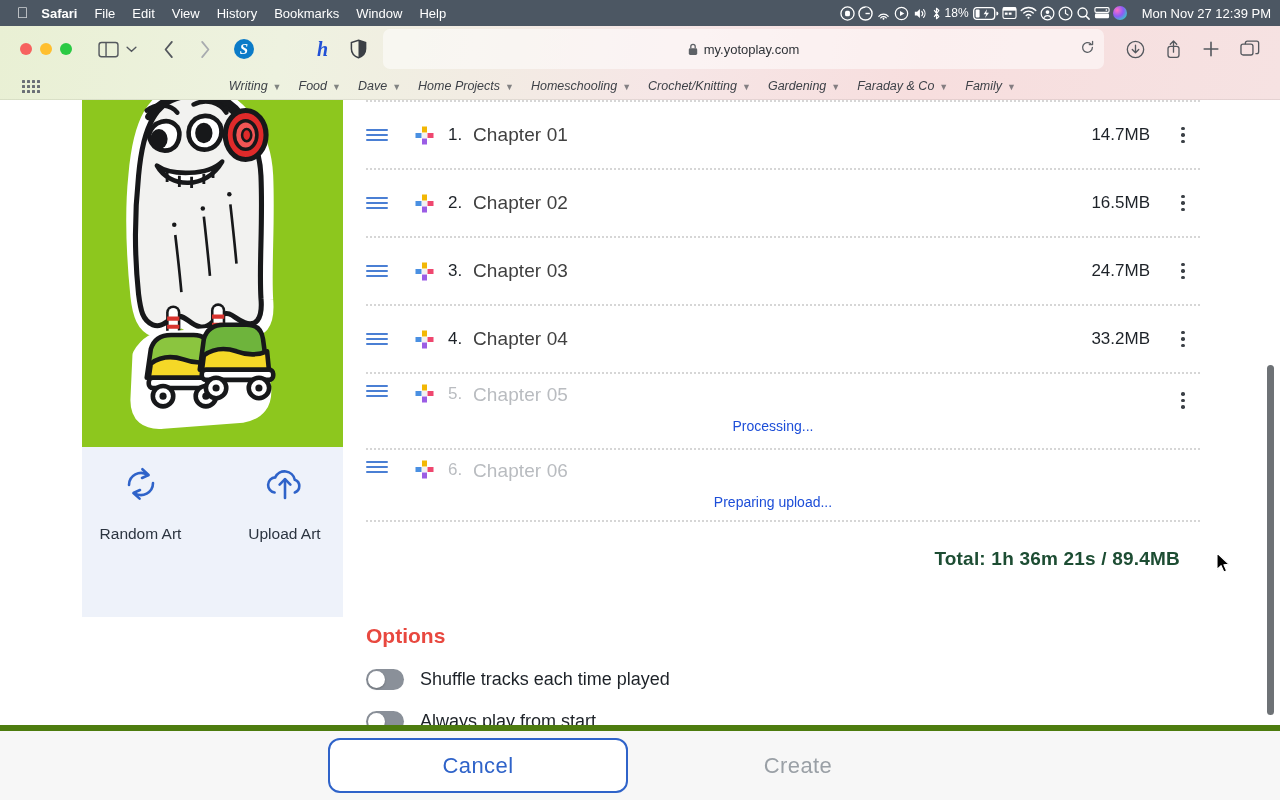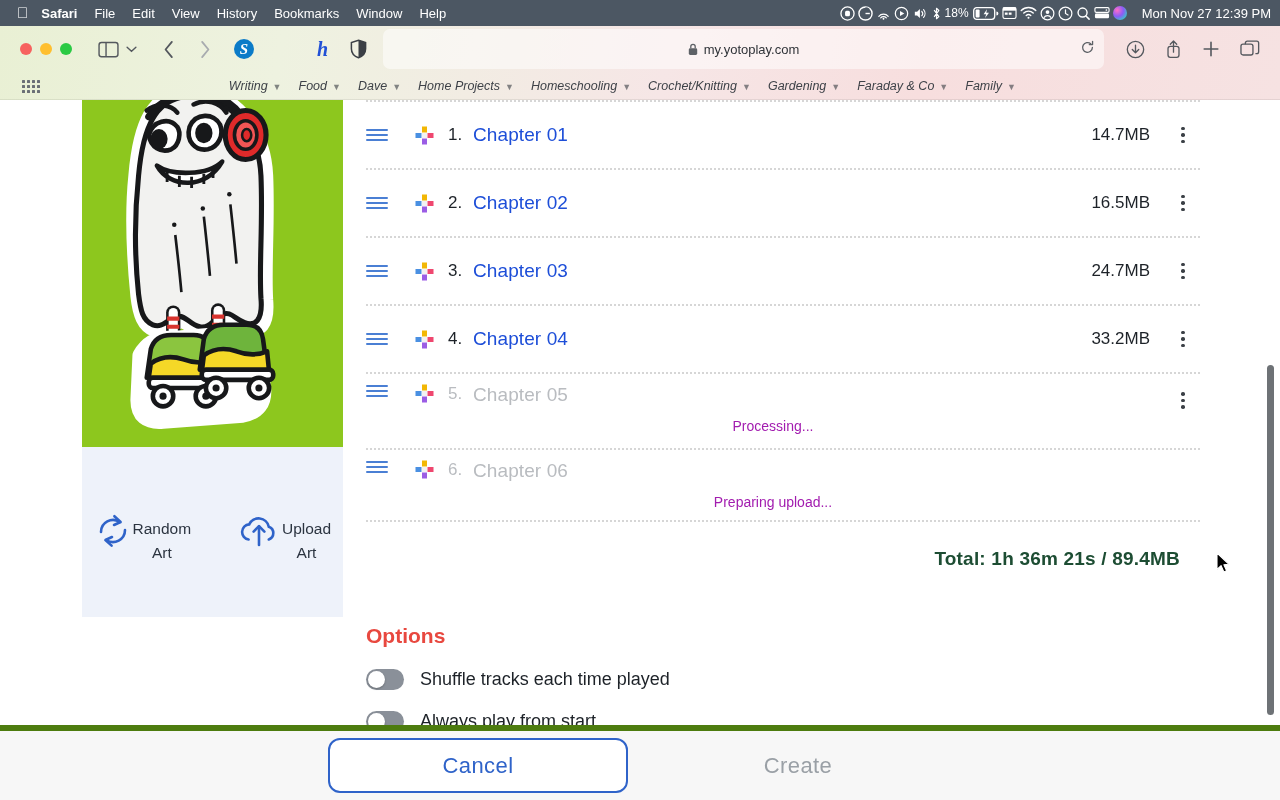--- a/index.html
+++ b/index.html
@@ -113,21 +113,21 @@
 
   .artactions {
     width: 261px; height: 170px;
     background: #eef2fa;
     display: flex; justify-content: center;
     padding-top: 18px;
     gap: 48px;
   }
   .artaction {
     width: 96px;
-    display: flex; flex-direction: row; align-items: center;
+    display: flex; flex-direction: column; align-items: center;
     color: #2b3440;
     font-size: 15.5px;
     line-height: 1.55;
     text-align: center;
   }
   .artaction .glyph { margin-bottom: 12px; color: #2f63c9; }
 
   
   .main {
     position: absolute; left: 366px; top: 0; width: 834px;
@@ -145,38 +145,38 @@
     display: flex; align-items: center;
     height: 66px;
   }
   .drag { width: 34px; display: flex; align-items: center; color: #4a7fd4; flex: 0 0 auto; }
   .srcicon { width: 48px; display: flex; align-items: center; justify-content: center; flex: 0 0 auto; }
   .tracknum {
     font-size: 17px; color: #1d2228; width: 22px; flex: 0 0 auto;
     font-weight: 400;
   }
   .trackname {
-    font-size: 19px; color: #1d4ed8; flex: 1;
+    font-size: 19px; color: #404040; flex: 1;
     padding-left: 3px; letter-spacing: .1px;
   }
   .tracksize {
     font-size: 17px; color: #1d2228; padding-right: 20px; white-space: nowrap;
   }
   .kebab {
     width: 30px; display: flex; flex-direction: column; align-items: center;
     gap: 3px; flex: 0 0 auto; padding-right: 4px;
   }
   .kebab i { width: 3.5px; height: 3.5px; background: #3b4046; border-radius: 50%; display:block; }
 
   .row.pending .tracknum,
   .row.pending .trackname { color: #b9bcc0; }
   .row.pending .rowmain { height: 44px; align-items: flex-start; padding-top: 10px; }
   .row.pending .kebab { padding-top: 8px; }
   .status {
-    font-size: 14px; color: #a21caf;
+    font-size: 14px; color: #1d4ed8;
     text-align: center; padding-bottom: 14px; padding-right: 20px;
   }
 
   .total {
     text-align: right; padding: 26px 20px 0 0;
     font-size: 19px; font-weight: bold; color: #1d4d33;
     letter-spacing: .2px;
   }
 
   .options-title {

